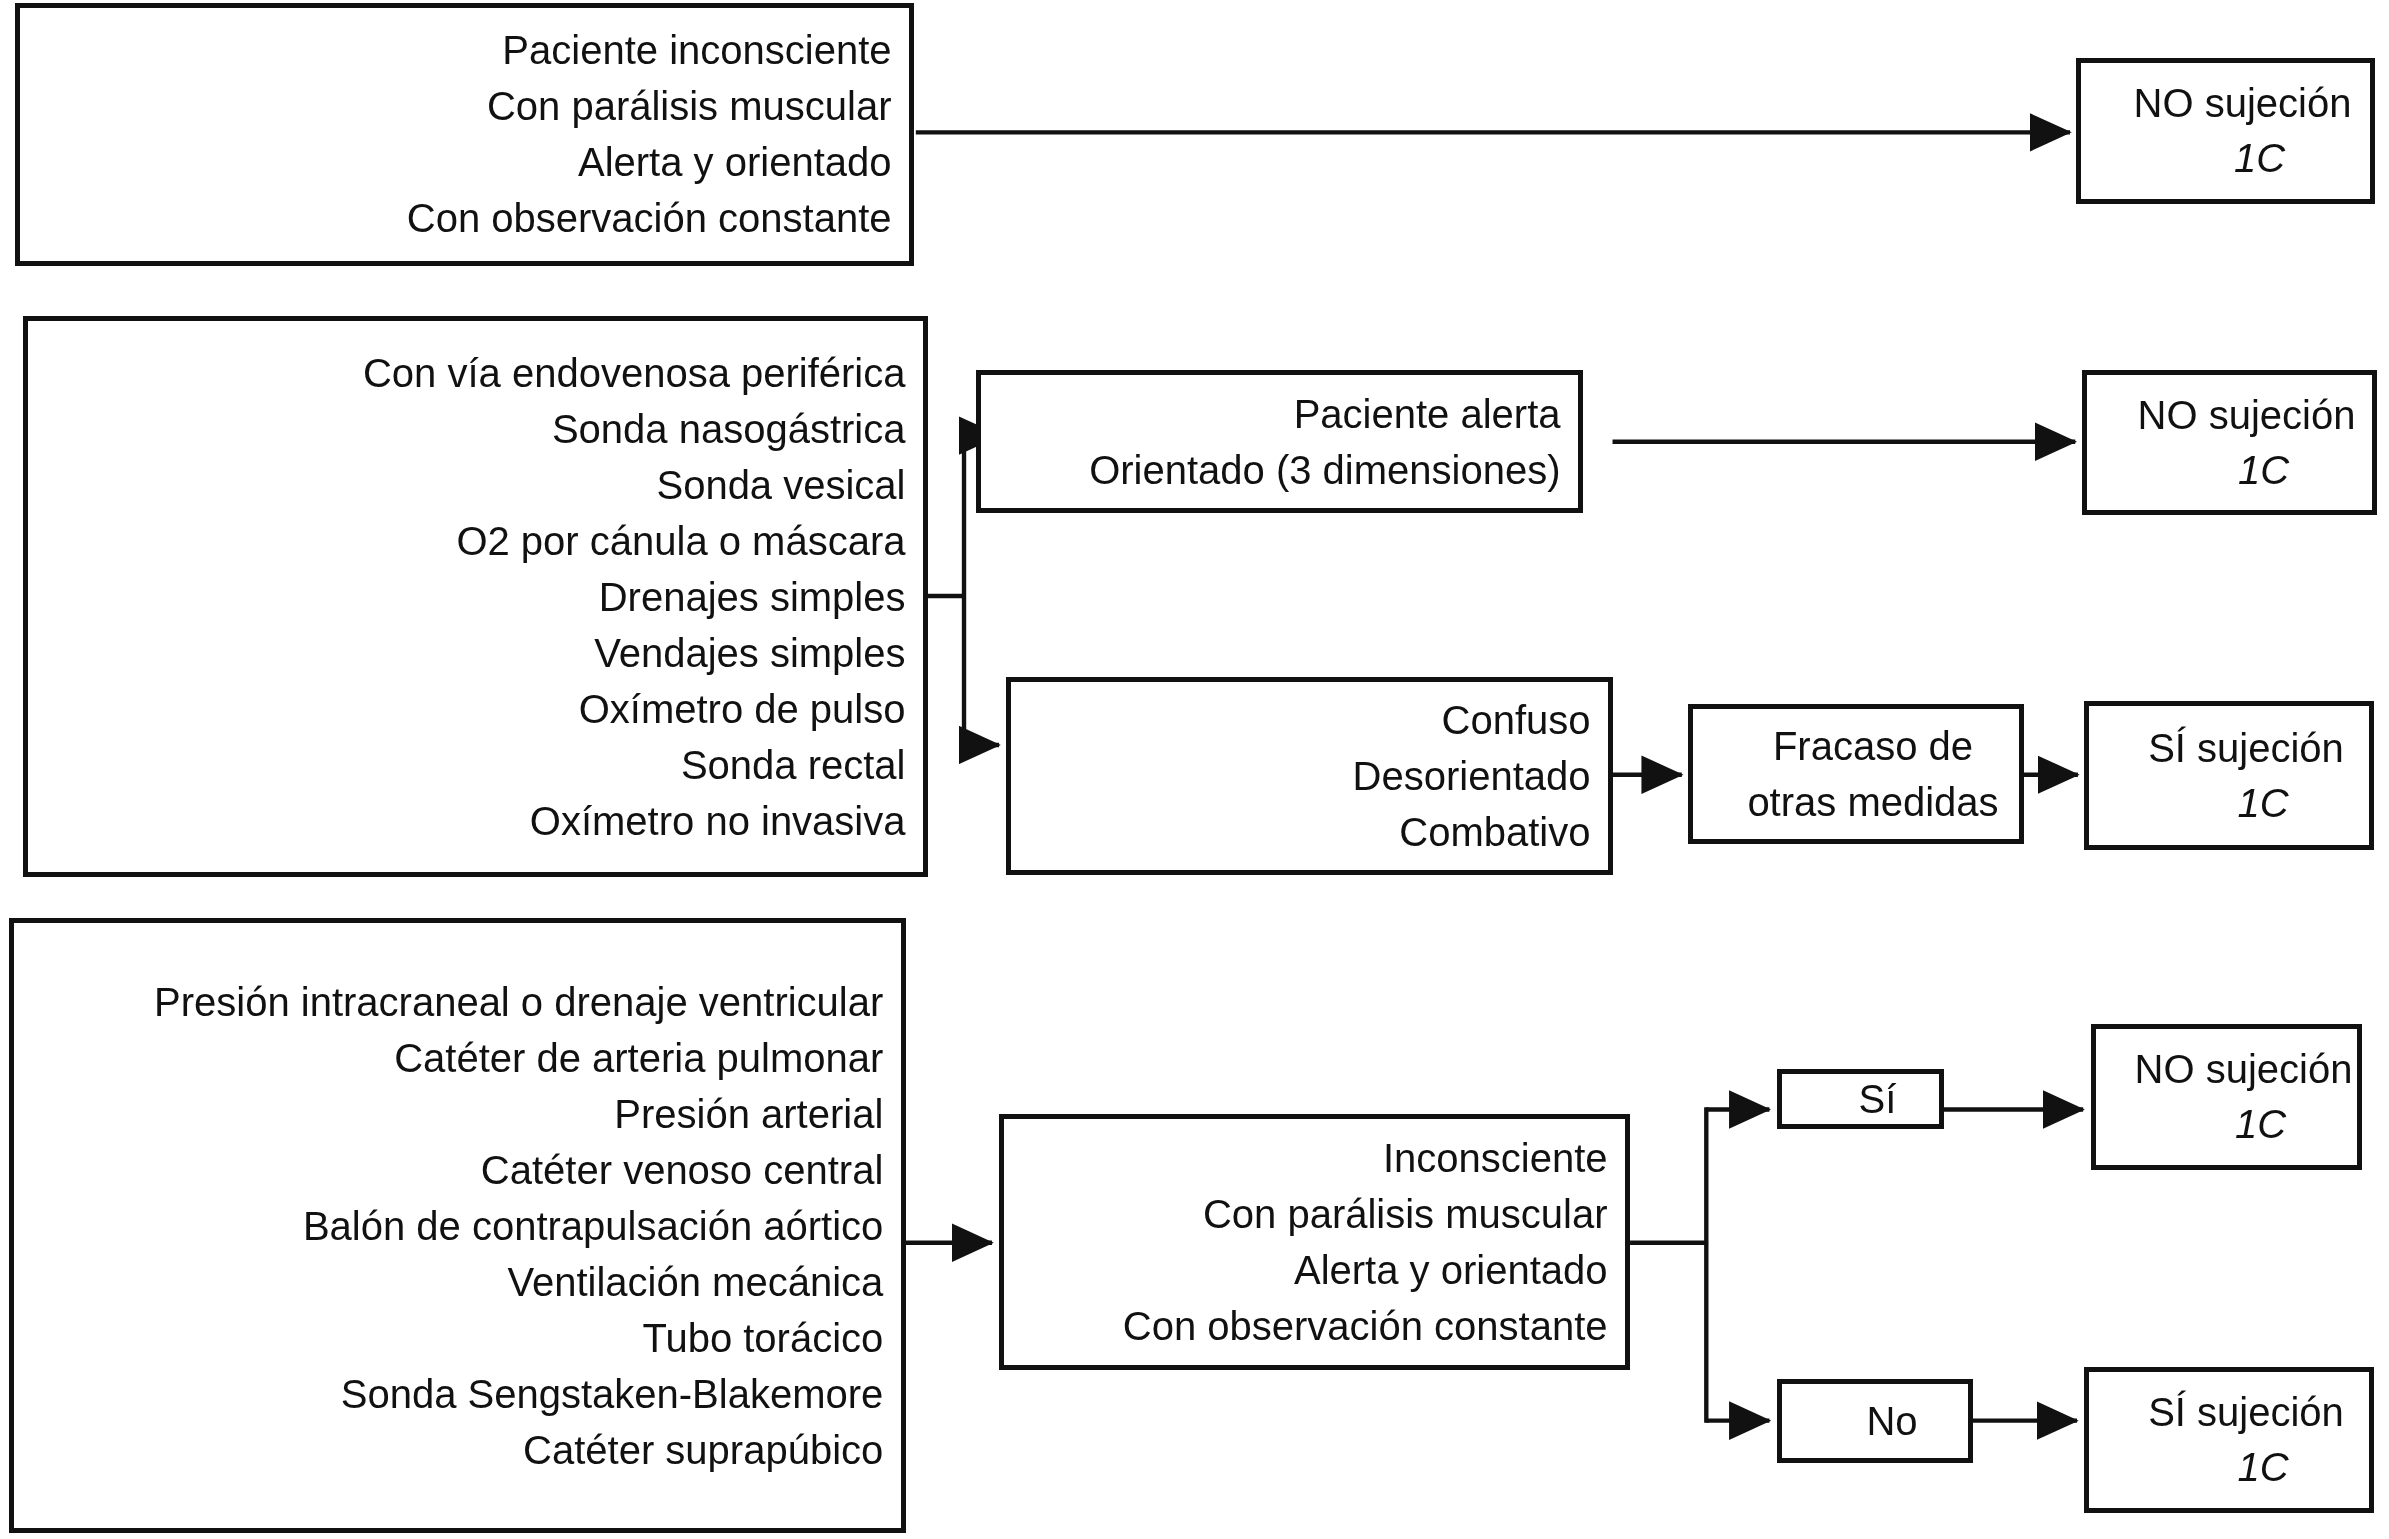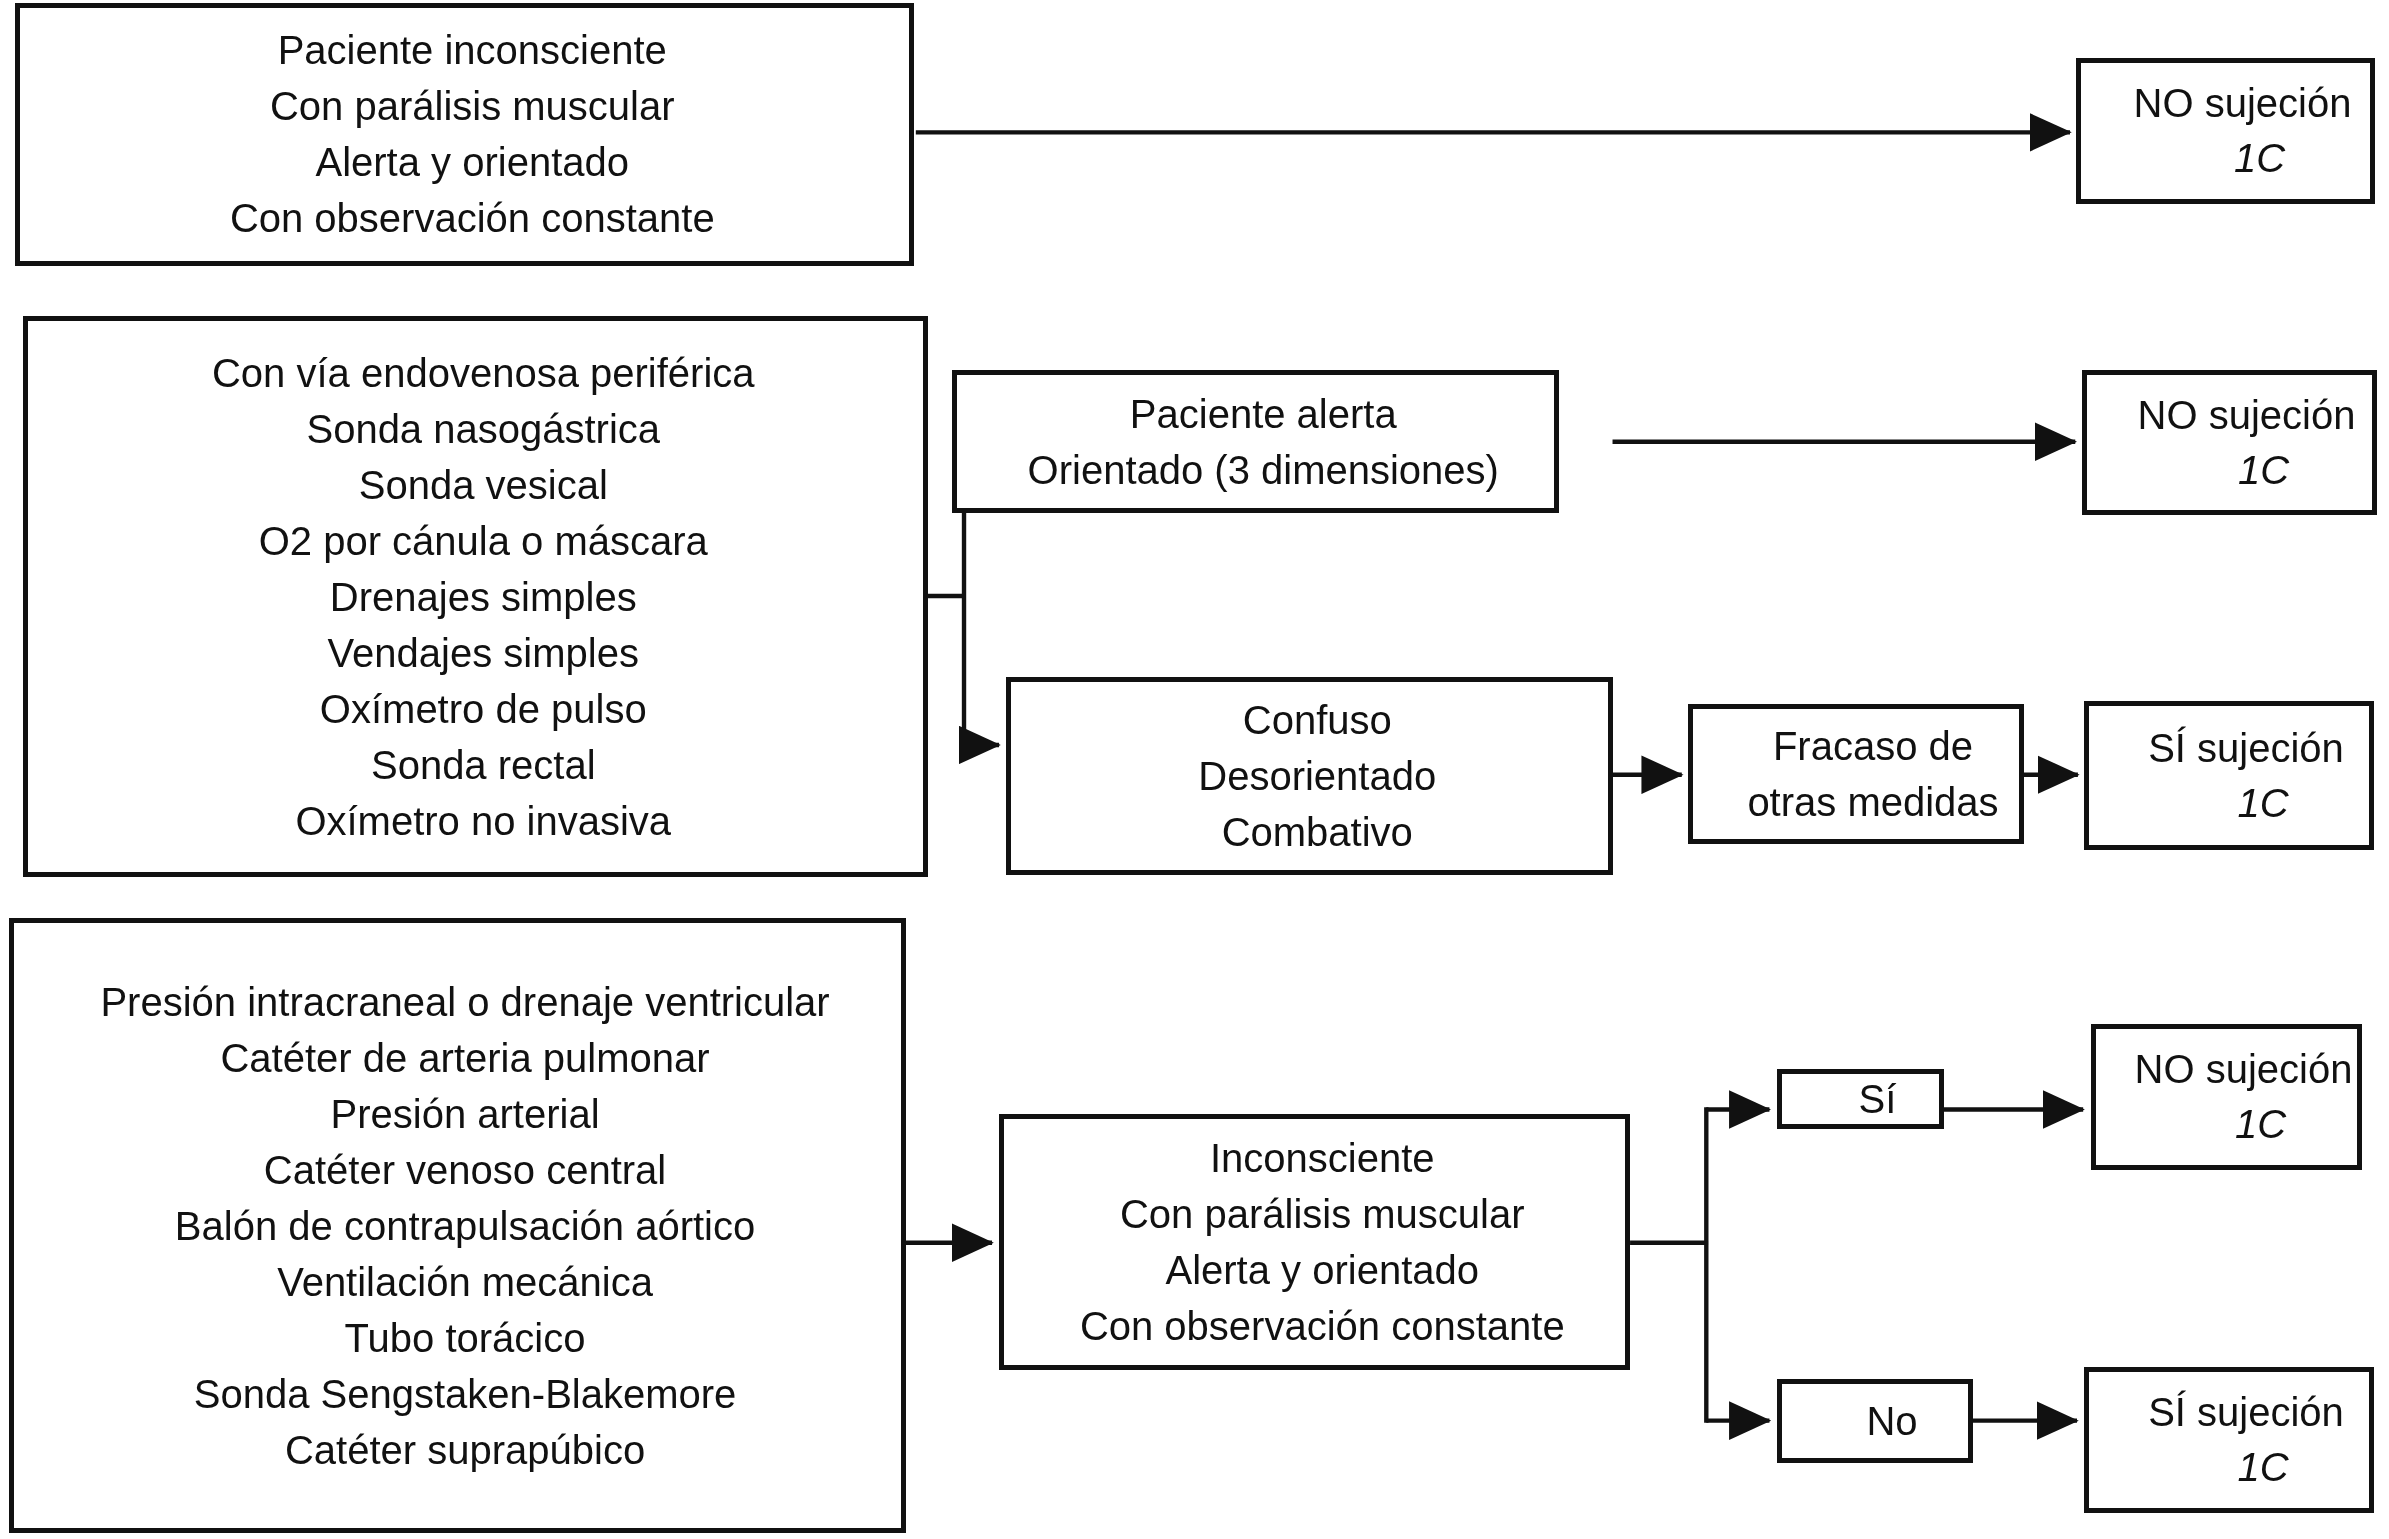--- a/index.html
+++ b/index.html
@@ -20,21 +20,21 @@
   svg.connectors path { stroke: #111111; stroke-width: 5px; fill: none; }
   .node {
     position: absolute;
     box-sizing: border-box;
     border: 5.3px solid #111111;
     background: #ffffff;
     display: flex;
     flex-direction: column;
     justify-content: center;
   }
-  .list   { align-items: center; padding: 10.5px 17.5px 10.5px 33px; }
+  .list   { align-items: flex-end; padding: 10.5px 17.5px 10.5px 33px; }
   .center { align-items: center; text-align: center; padding-left: 34px; }
   .ln {
     font-size: 40px;
     line-height: 56px;
     white-space: nowrap;
   }
   .result .ln { line-height: 55px; }
   .italic { font-style: italic; margin-left: 34px; }
 </style>
 </head>
@@ -85,21 +85,21 @@
     <div class="ln">Sonda nasogástrica</div>
     <div class="ln">Sonda vesical</div>
     <div class="ln">O2 por cánula o máscara</div>
     <div class="ln">Drenajes simples</div>
     <div class="ln">Vendajes simples</div>
     <div class="ln">Oxímetro de pulso</div>
     <div class="ln">Sonda rectal</div>
     <div class="ln">Oxímetro no invasiva</div>
   </div>
 
-  <div class="node list" style="left:952px; top:370px; width:607px; height:143px">
+  <div class="node list" style="left:976px; top:370px; width:607px; height:143px">
     <div class="ln">Paciente alerta</div>
     <div class="ln">Orientado (3 dimensiones)</div>
   </div>
 
   <div class="node center result" style="left:2082px; top:370px; width:295px; height:145px">
     <div class="ln">NO sujeción</div>
     <div class="ln italic">1C</div>
   </div>
 
   <div class="node list" style="left:1006px; top:677px; width:607px; height:198px">

